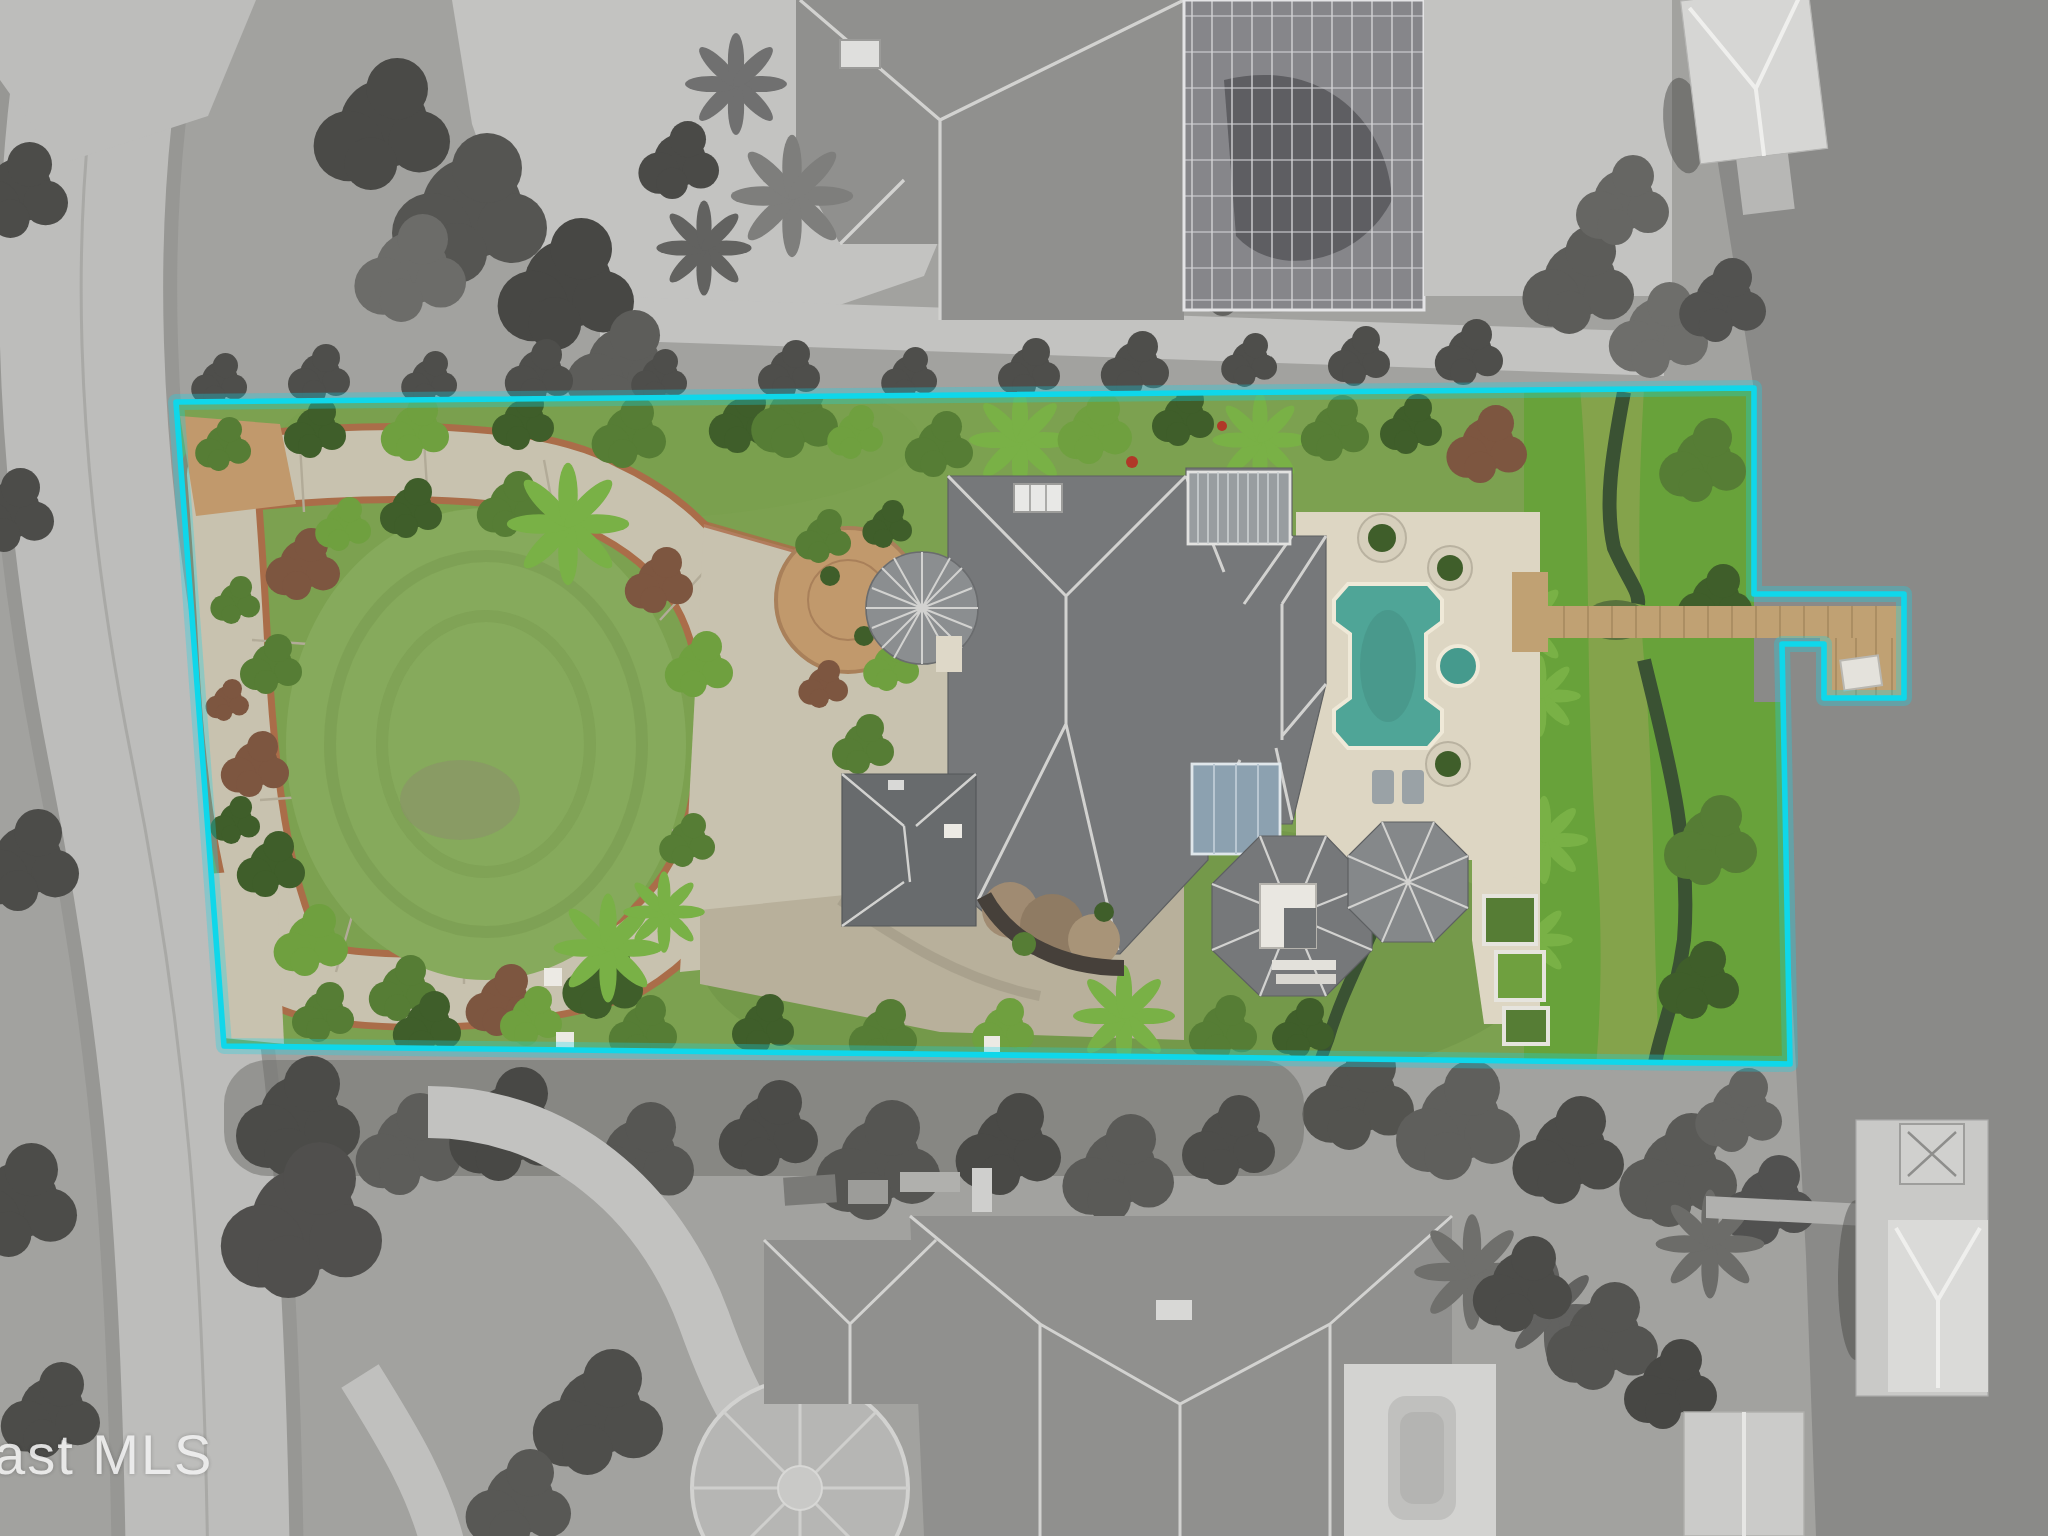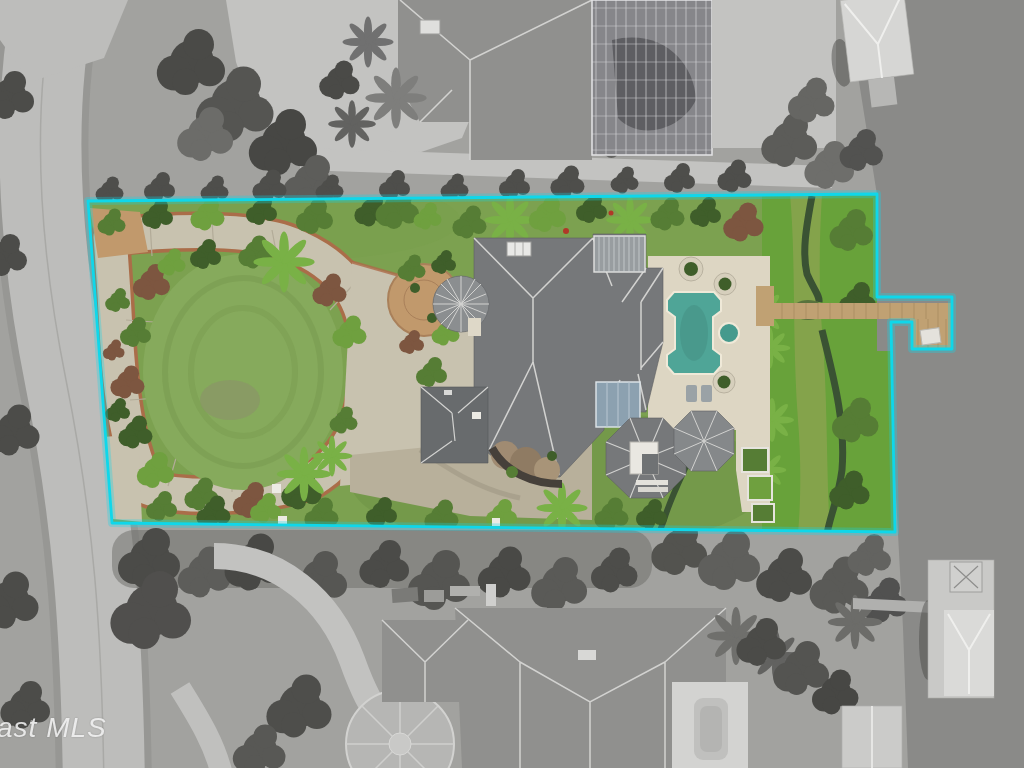--- a/index.html
+++ b/index.html
@@ -1,16 +1,16 @@
 <!DOCTYPE html>
 <html style="--boundary: #0fd7ea; --water: #8a8a88; --road: #bdbdbb; --base: #a2a29f; --graytree: #4c4c49; --grayroof: #90908e; --graypaver: #c3c3c1; --screen: #86868a; --lawn: #7ca150; --lawncircle: #86aa5c; --marsh: #68a23a; --creek: #3a5233; --shrubdark: #3f5e2a; --shrubmid: #567d35; --shrublight: #6fa03f; --palm: #79b146; --mulch: #7d5640; --concrete: #c8c2af; --brick: #ad6a49; --courtbrick: #c1996c; --roofmain: #76787a; --ridge: #d2d2d0; --garage: #686b6d; --turret: #8b8e90; --glass: #8ca1b0; --deck: #ddd6c3; --pool: #4fa597; --spa: #459a8d; --wood: #c0a173; --whitestruct: #e9e7e1; --watermark: #f2f2f2;"><head>
 <meta charset="utf-8">
 <style>
   html,body{margin:0;padding:0;background:#888;}
-  .stage{position:relative;width:1024px;height:768px;overflow:hidden;background:var(--base);font-family:"Liberation Sans",sans-serif;font-style:italic;}
+  .stage{position:relative;width:1024px;height:768px;overflow:hidden;background:var(--base);font-family:"Liberation Sans",sans-serif;}
   svg{display:block;}
   .watermark{
     position:absolute;left:-3px;top:712px;
     font-family:"Liberation Sans",sans-serif;
     font-size:28px;font-weight:400;letter-spacing:1px;
     color:var(--watermark);opacity:.88;
     text-shadow:0 0 2px rgba(0,0,0,.25);
     user-select:none;
   }
   

